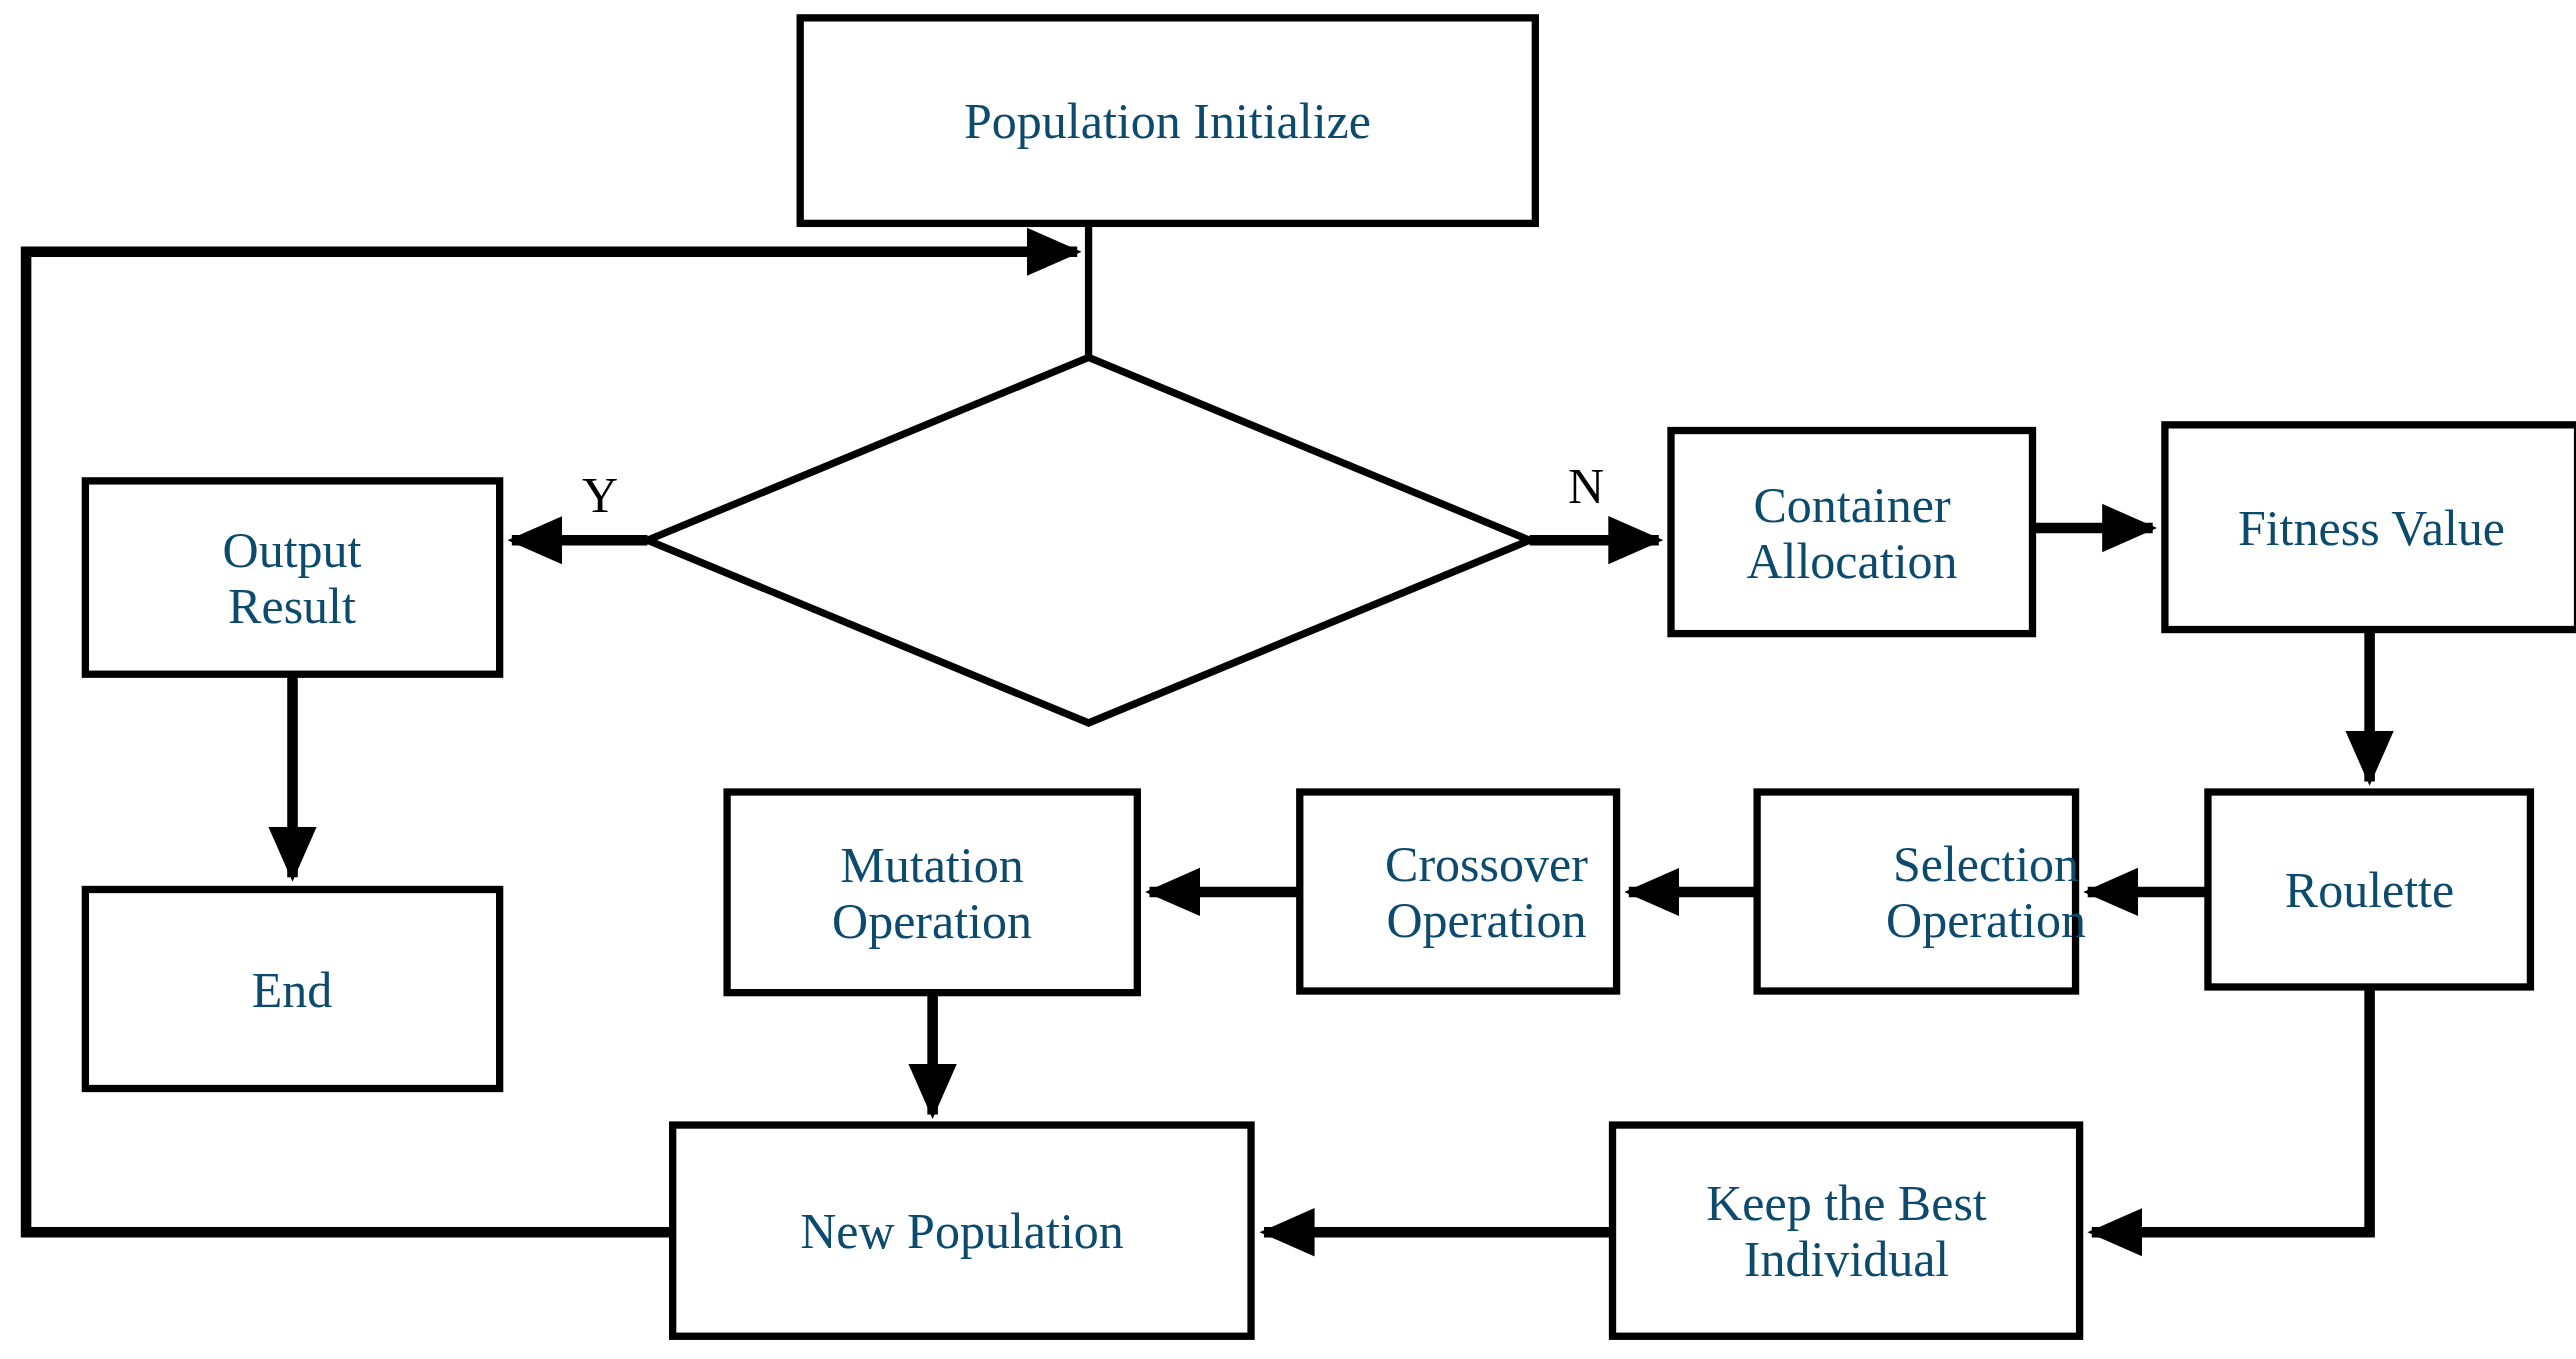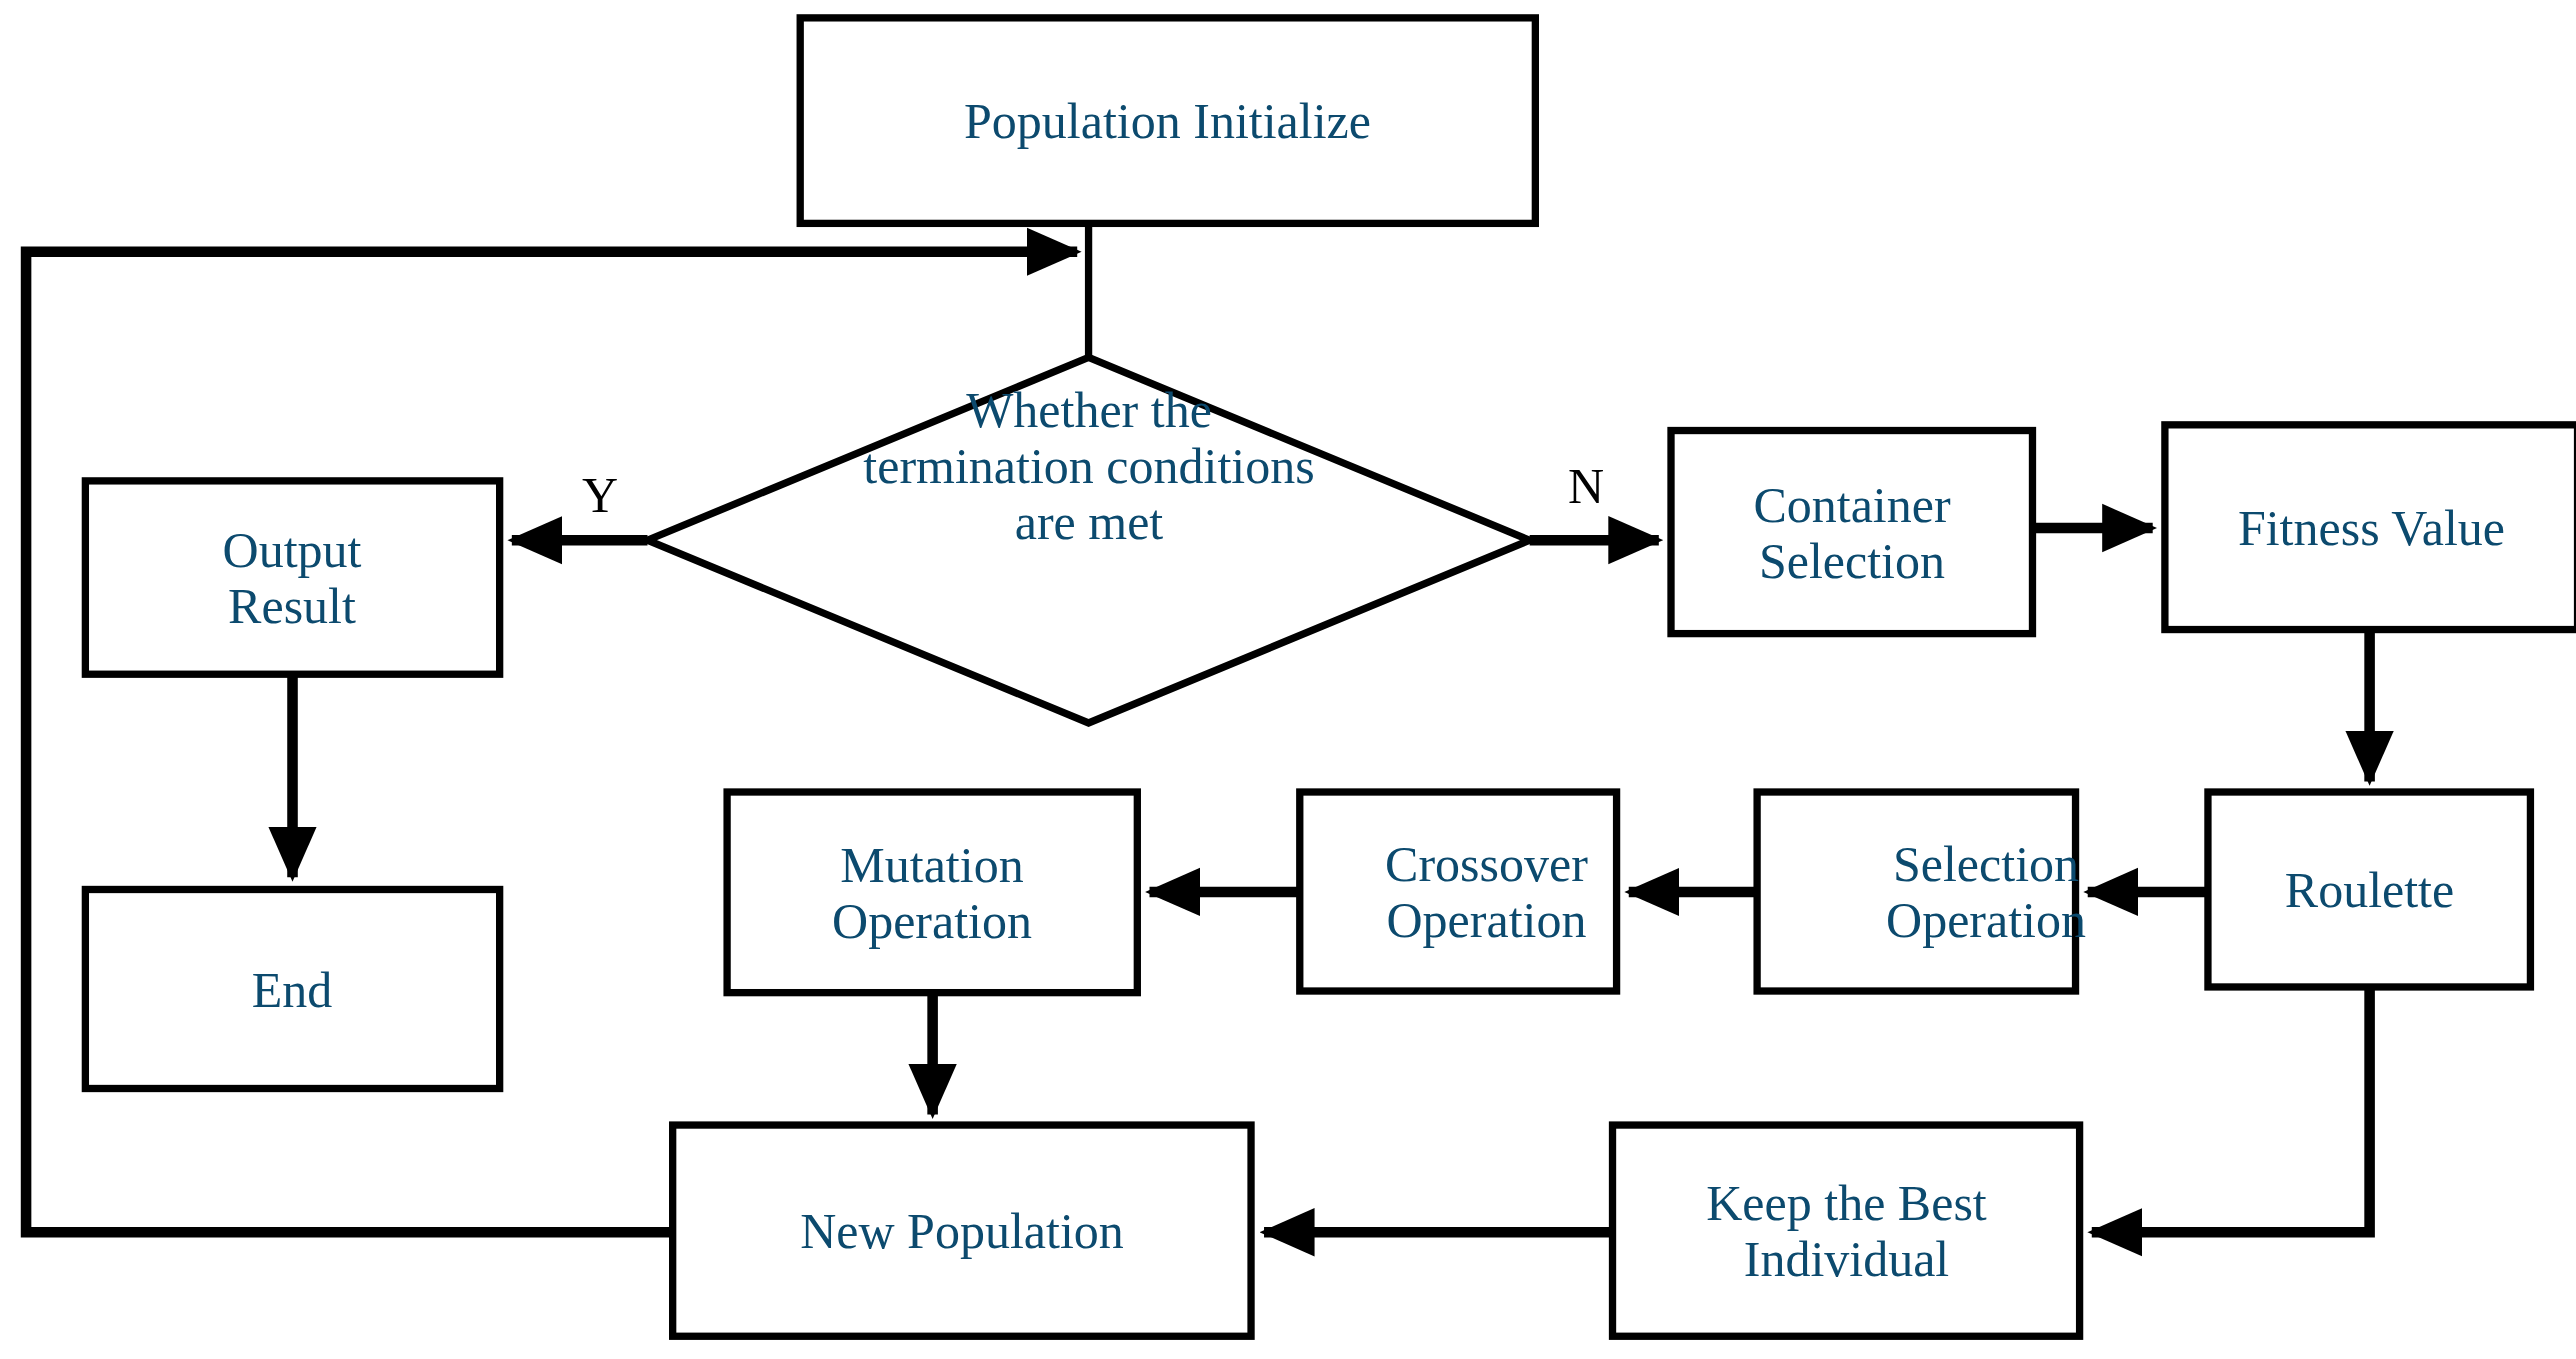--- a/index.html
+++ b/index.html
@@ -104,31 +104,28 @@
 
     <path d="M 2917 1215 L 2917 1517 L 2575 1517" fill="none" stroke="#000000" stroke-width="13" marker-end="url(#arrow)"></path>
 
     <path d="M 1985 1517 L 1556 1517" fill="none" stroke="#000000" stroke-width="13" marker-end="url(#arrow)"></path>
 
     <path d="M 828 1517 L 32 1517 L 32 310 L 1326 310" fill="none" stroke="#000000" stroke-width="13" marker-end="url(#arrow)"></path>
   </svg>
 
   <div class="node-label" style="left:800px; top:18px; width:735px; height:206px;">Population Initialize</div>
 
-  <div class="node-label" style="left:699px; top:382px; width:780px; height:187px; align-items:flex-start;">Whether the
-termination conditions
-are met</div>
 
   <div class="node-label" style="left:85px; top:481px; width:414px; height:193px;">Output
 Result</div>
 
   <div class="node-label" style="left:85px; top:890px; width:414px; height:199px;">End</div>
 
   <div class="node-label" style="left:1671px; top:431px; width:362px; height:203px;">Container
-Selection</div>
+Allocation</div>
 
   <div class="node-label" style="left:2165px; top:425px; width:413px; height:205px;">Fitness Value</div>
 
   <div class="node-label" style="left:2208px; top:792px; width:323px; height:195px;">Roulette</div>
 
   <div class="node-label" style="left:1827px; top:792px; width:318px; height:199px;">Selection
 Operation</div>
 
   <div class="node-label" style="left:1328px; top:792px; width:317px; height:199px;">Crossover
 Operation</div>

